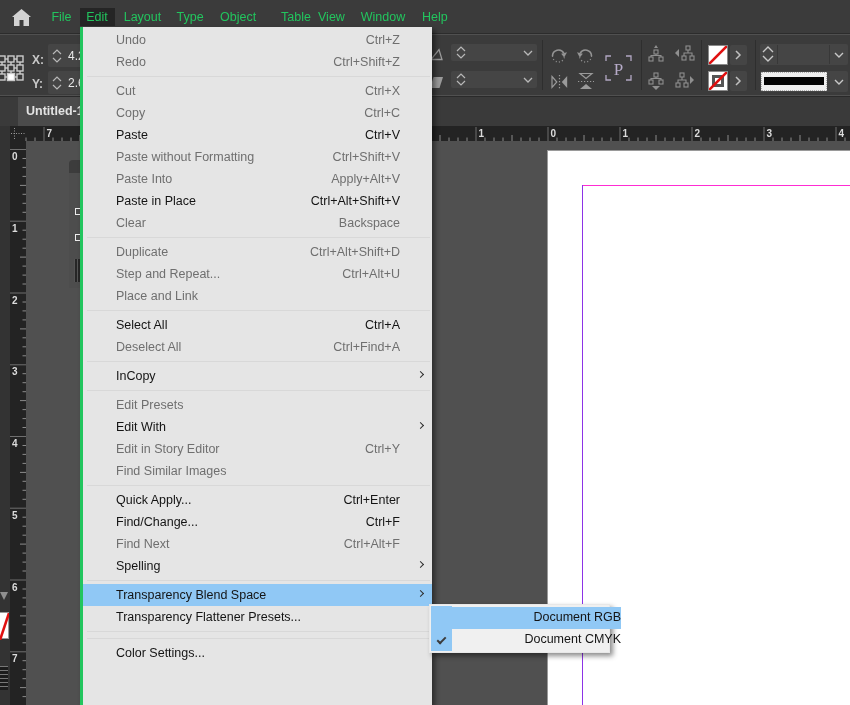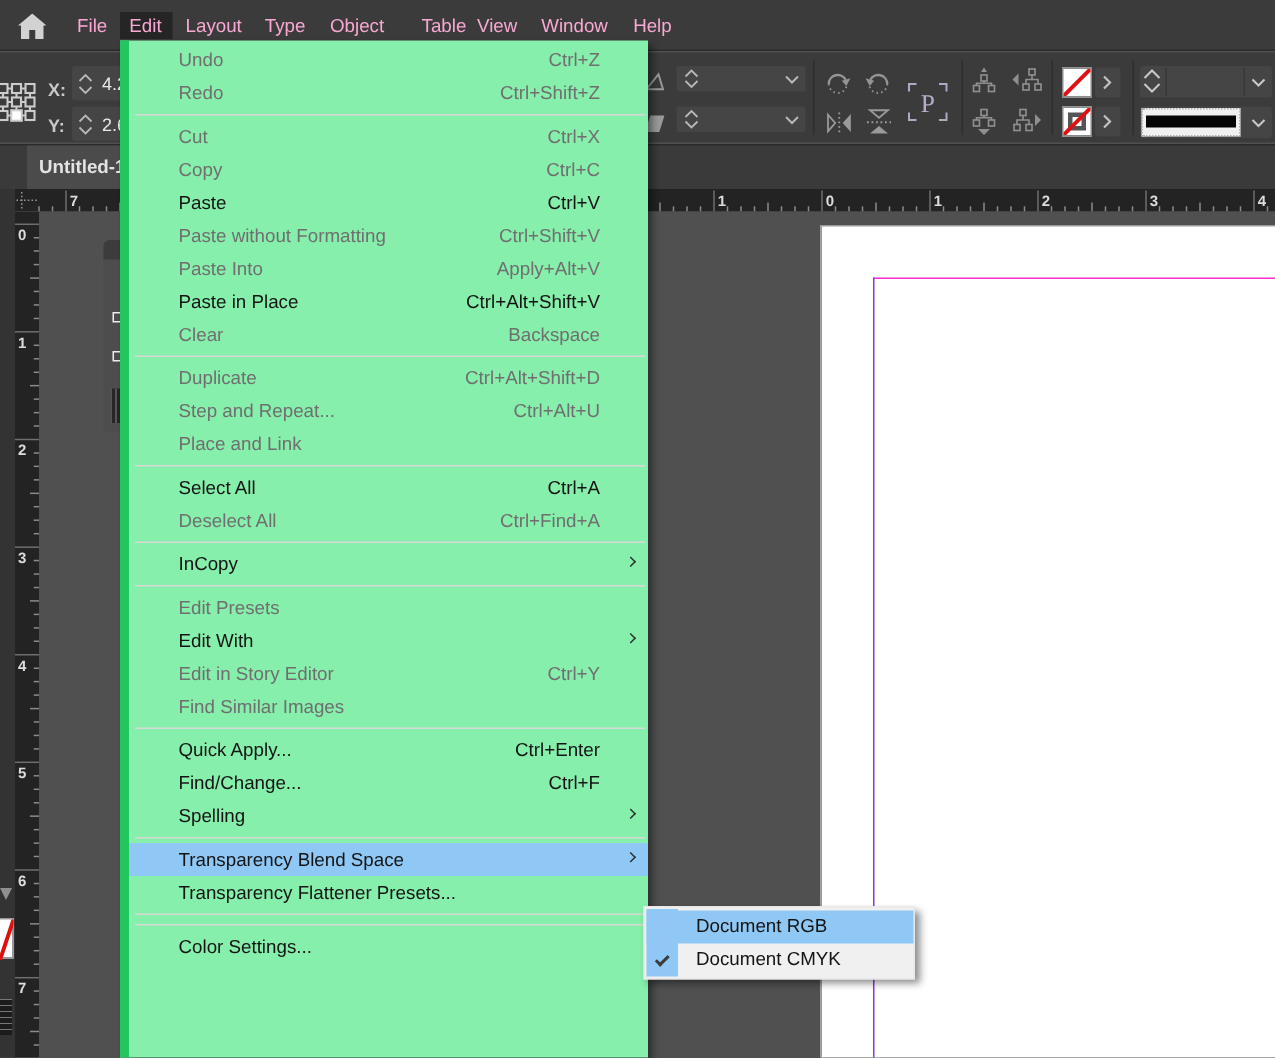--- a/index.html
+++ b/index.html
@@ -2,21 +2,21 @@
 <html><head><meta charset="utf-8">
 <style>
 * { margin:0; padding:0; box-sizing:border-box; }
 html,body { width:850px; height:705px; overflow:hidden; background:#505050;
   font-family:"Liberation Sans", sans-serif; }
 .abs { position:absolute; }
 
 
 #appbar { position:absolute; left:0; top:0; width:850px; height:34px; background:#3b3b3b;
   border-bottom:1px solid #2c2c2c; }
-.mb { position:absolute; top:10px; font-size:12.5px; color:#f9a8d4; line-height:15px; }
+.mb { position:absolute; top:10px; font-size:12.5px; color:#22c55e; line-height:15px; }
 #editbox { position:absolute; left:80px; top:8px; width:35px; height:18px; background:#252525; }
 
 
 #toolbar { position:absolute; left:0; top:35px; width:850px; height:60px; background:#3b3b3b; }
 .vsep { position:absolute; top:5px; width:1px; height:50px; background:#2e2e2e; }
 .fld { position:absolute; background:#454545; border-radius:2px; }
 .lab { position:absolute; font-size:12px; color:#c9c9c9; }
 
 
 #tabband { position:absolute; left:0; top:96px; width:850px; height:30px; background:#3a3a3a;
@@ -34,38 +34,38 @@
 
 #tools { position:absolute; left:0; top:96px; width:10px; height:609px; background:#333333; }
 
 
 #fpanel { position:absolute; left:69px; top:160px; width:14px; height:128px; background:#4d4d4d;
   border-top-left-radius:4px; }
 #fpanel .hdr { position:absolute; left:0; top:0; width:14px; height:13px; background:#3c3c3c;
   border-top-left-radius:4px; }
 
 
-#menu { position:absolute; left:80px; top:27px; width:352px; height:678px; background:#86efac;
-  border-left:6px solid #22c55e; box-shadow:3px 3px 5px rgba(0,0,0,0.45); padding-top:2px; z-index:10; }
+#menu { position:absolute; left:80px; top:27px; width:352px; height:678px; background:#e5e5e5;
+  border-left:3px solid #22c55e; box-shadow:3px 3px 5px rgba(0,0,0,0.45); padding-top:2px; z-index:10; }
 .mi { position:relative; height:22px; line-height:22px; font-size:12.5px; color:#141414;
   padding-left:33px; }
 .mi.dis { color:#6f6f6f; }
 .mi .sc { position:absolute; right:32px; }
 .mi.hl { background:#90c8f5; }
 .sep { position:relative; height:7px; }
 .sep::after { content:''; position:absolute; left:4px; right:2px; top:3px; height:1px; background:#d8d8d8; }
 .arr { position:absolute; right:9px; top:6.5px; width:5px; height:5px;
   border-right:1.4px solid #2e2e2e; border-top:1.4px solid #2e2e2e; transform:rotate(45deg); }
 
 
 #submenu { position:absolute; left:429px; top:604px; width:181px; height:49px; background:#f0f0f0;
   border:1px solid #e8e8e8; box-shadow:3px 3px 5px rgba(0,0,0,0.45); z-index:20; }
 #submenu .gutter { position:absolute; left:1px; top:1px; width:21px; height:45px; background:#90c8f5; }
-.smi { position:absolute; left:1px; width:178px; height:21.5px; line-height:21.5px;
-  font-size:12.5px; color:#141414; padding-left:33px; }
+.smi { position:absolute; left:13px; width:178px; height:21.5px; line-height:21.5px;
+  font-size:12.5px; color:#141414; padding-left:33px;text-align:right; }
 .smi.hl { background:#90c8f5; }
 .check { position:absolute; left:7px; top:32px; width:9px; height:5px;
   border-left:2px solid #3c3c3c; border-bottom:2px solid #3c3c3c; transform:rotate(-45deg); z-index:21; }
 </style></head>
 <body>
 
 <div id="pasteboard"></div>
 <div id="page"></div>
 <div id="mgh"></div>
 <div id="mgv"></div>
@@ -499,20 +499,21 @@
 <div class="sep"></div>
 <div class="mi">InCopy<span class="arr"></span></div>
 <div class="sep"></div>
 <div class="mi dis">Edit Presets</div>
 <div class="mi">Edit With<span class="arr"></span></div>
 <div class="mi dis">Edit in Story Editor<span class="sc">Ctrl+Y</span></div>
 <div class="mi dis">Find Similar Images</div>
 <div class="sep"></div>
 <div class="mi">Quick Apply...<span class="sc">Ctrl+Enter</span></div>
 <div class="mi">Find/Change...<span class="sc">Ctrl+F</span></div>
+<div class="mi dis">Find Next<span class="sc">Ctrl+Alt+F</span></div>
 <div class="mi">Spelling<span class="arr"></span></div>
 <div class="sep"></div>
 <div class="mi hl">Transparency Blend Space<span class="arr"></span></div>
 <div class="mi">Transparency Flattener Presets...</div>
 <div class="sep"></div>
 <div class="sep"></div>
 <div class="mi">Color Settings...</div>
 </div>
 
 <div id="submenu">

